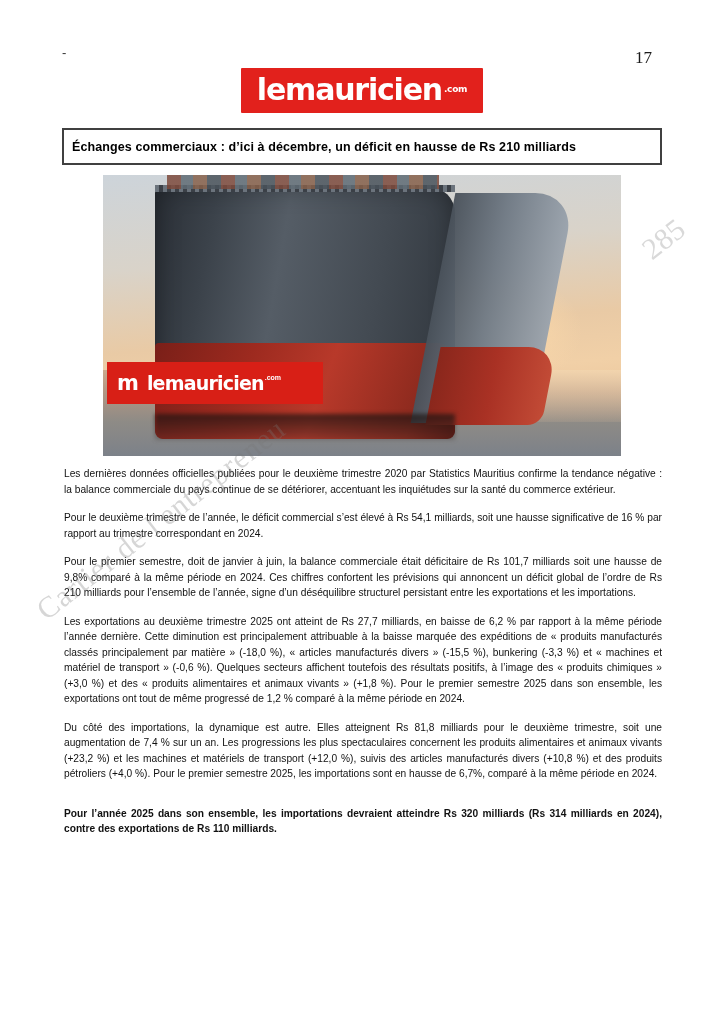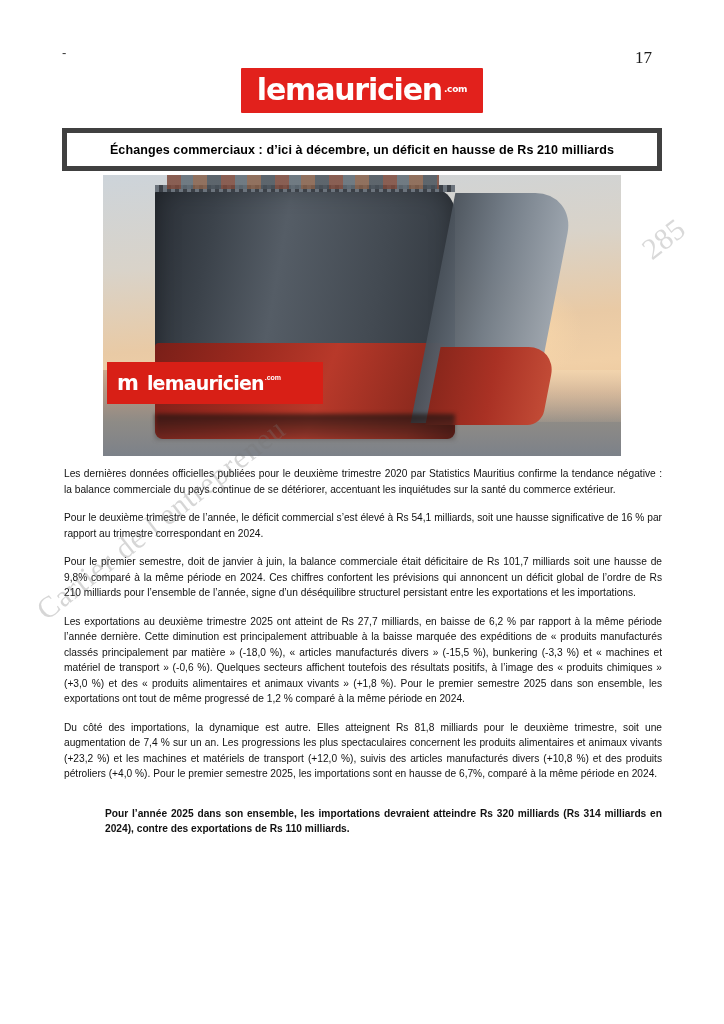--- a/index.html
+++ b/index.html
@@ -72,23 +72,23 @@
     transform: translateY(-8px);
     display: inline-block;
   }
   
   .title-box {
     position: absolute;
     top: 128px;
     left: 62px;
     width: 600px;
     box-sizing: border-box;
-    border: 5px solid #404040;
+    border: 2px solid #404040;
     padding: 7px 8px 8px 8px;
-    text-align: center;
+    text-align: left;
   }
   .title-text {
     font-size: 12.5px;
     font-weight: bold;
     color: #000;
     letter-spacing: 0.1px;
   }
   
   .photo {
     position: absolute;
@@ -244,21 +244,20 @@
     text-align: justify;
     margin: 0 0 13px 0;
     color: #111;
   }
   .para.last {
     margin-bottom: 16px;
   }
   .para.bold {
     font-weight: bold;
     margin-top: 24px;
-    margin-left: 41px;
   }
   
   .wm {
     position: absolute;
     color: rgba(120,120,120,0.30);
     font-family: "Liberation Serif", serif;
     pointer-events: none;
     white-space: nowrap;
   }
   .wm-diag {

